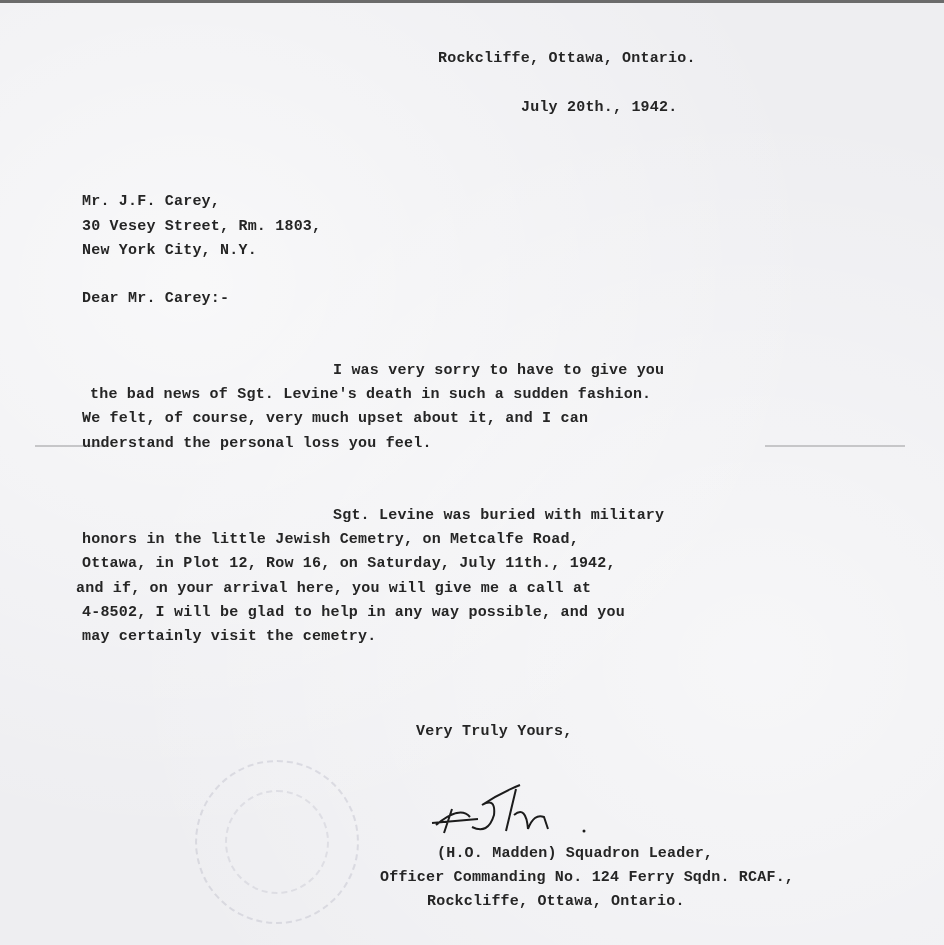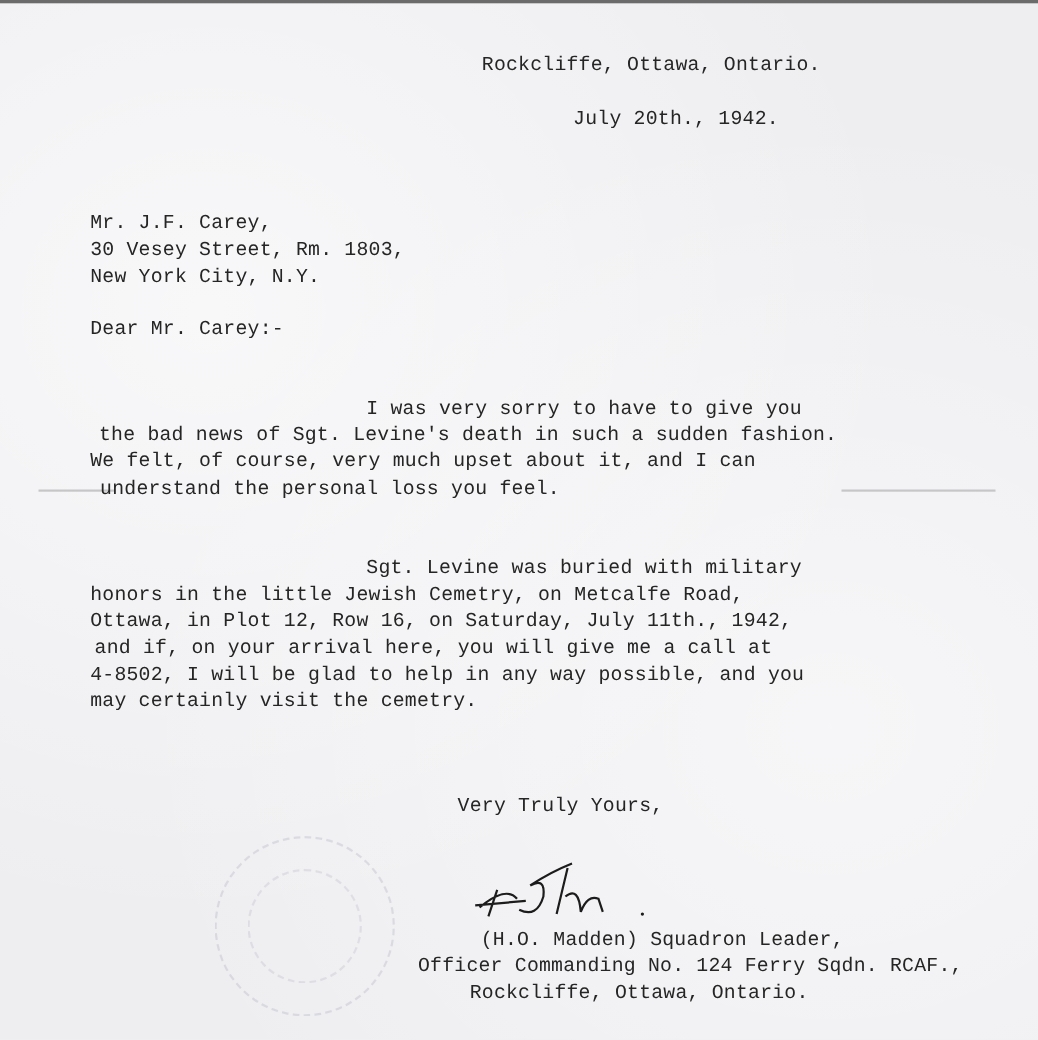--- a/index.html
+++ b/index.html
@@ -13,21 +13,21 @@
   .page {
     position:absolute; left:0; top:0; width:944px; height:945px;
     background:
       radial-gradient(ellipse at 20% 30%, rgba(255,255,255,0.6), rgba(0,0,0,0) 60%),
       radial-gradient(ellipse at 80% 70%, rgba(255,255,255,0.5), rgba(0,0,0,0) 60%),
       #eeeef1;
   }
   .topedge { position:absolute; left:0; top:0; width:944px; height:3px; background:#6b6b6b; }
   .line {
     position:absolute; white-space:pre;
-    font-size:18px; font-weight:normal; letter-spacing:0.2px;
+    font-size:15px; font-weight:bold; letter-spacing:0.2px;
     color:#252525;
   }
   .fold { position:absolute; height:2px; background:#c6c6c8; top:445px; }
   .stamp {
     position:absolute; left:195px; top:760px; width:160px; height:160px;
     border:2px dashed rgba(150,150,170,0.25); border-radius:50%;
   }
   .stamp-inner {
     position:absolute; left:225px; top:790px; width:100px; height:100px;
     border:2px dashed rgba(150,150,170,0.2); border-radius:50%;
@@ -50,26 +50,26 @@
 
   <div class="line" style="left:82px;top:193px;">Mr. J.F. Carey,</div>
   <div class="line" style="left:82px;top:218px;">30 Vesey Street, Rm. 1803,</div>
   <div class="line" style="left:82px;top:242px;text-align:center;">New York City, N.Y.</div>
 
   <div class="line" style="left:82px;top:290px;">Dear Mr. Carey:-</div>
 
   <div class="line" style="left:333px;top:362px;">I was very sorry to have to give you</div>
   <div class="line" style="left:90px;top:386px;">the bad news of Sgt. Levine's death in such a sudden fashion.</div>
   <div class="line" style="left:82px;top:410px;">We felt, of course, very much upset about it, and I can</div>
-  <div class="line" style="left:82px;top:435px;margin-left:9px;">understand the personal loss you feel.</div>
+  <div class="line" style="left:82px;top:435px;">understand the personal loss you feel.</div>
 
   <div class="line" style="left:333px;top:507px;">Sgt. Levine was buried with military</div>
   <div class="line" style="left:82px;top:531px;text-align:center;">honors in the little Jewish Cemetry, on Metcalfe Road,</div>
   <div class="line" style="left:82px;top:555px;text-align:right;">Ottawa, in Plot 12, Row 16, on Saturday, July 11th., 1942,</div>
-  <div class="line" style="left:86px;top:580px;">and if, on your arrival here, you will give me a call at</div>
+  <div class="line" style="left:76px;top:580px;">and if, on your arrival here, you will give me a call at</div>
   <div class="line" style="left:82px;top:604px;">4-8502, I will be glad to help in any way possible, and you</div>
   <div class="line" style="left:82px;top:628px;">may certainly visit the cemetry.</div>
 
   <div class="line" style="left:416px;top:723px;">Very Truly Yours,</div>
 
   <svg class="signature" viewBox="0 0 160 70">
     <path d="M6 50 Q30 30 40 42 M22 34 L14 58 M2 48 L48 44" stroke="#1c1c1c" stroke-width="2" fill="none"></path>
     <path d="M42 52 Q58 60 64 40 Q66 22 52 30 Q70 18 90 10" stroke="#1c1c1c" stroke-width="2" fill="none"></path>
     <path d="M86 14 L76 56 M84 40 Q96 30 98 54 Q104 38 114 42 L118 54" stroke="#1c1c1c" stroke-width="2" fill="none"></path>
     <circle cx="154" cy="56" r="1.5" fill="#1c1c1c"></circle>

